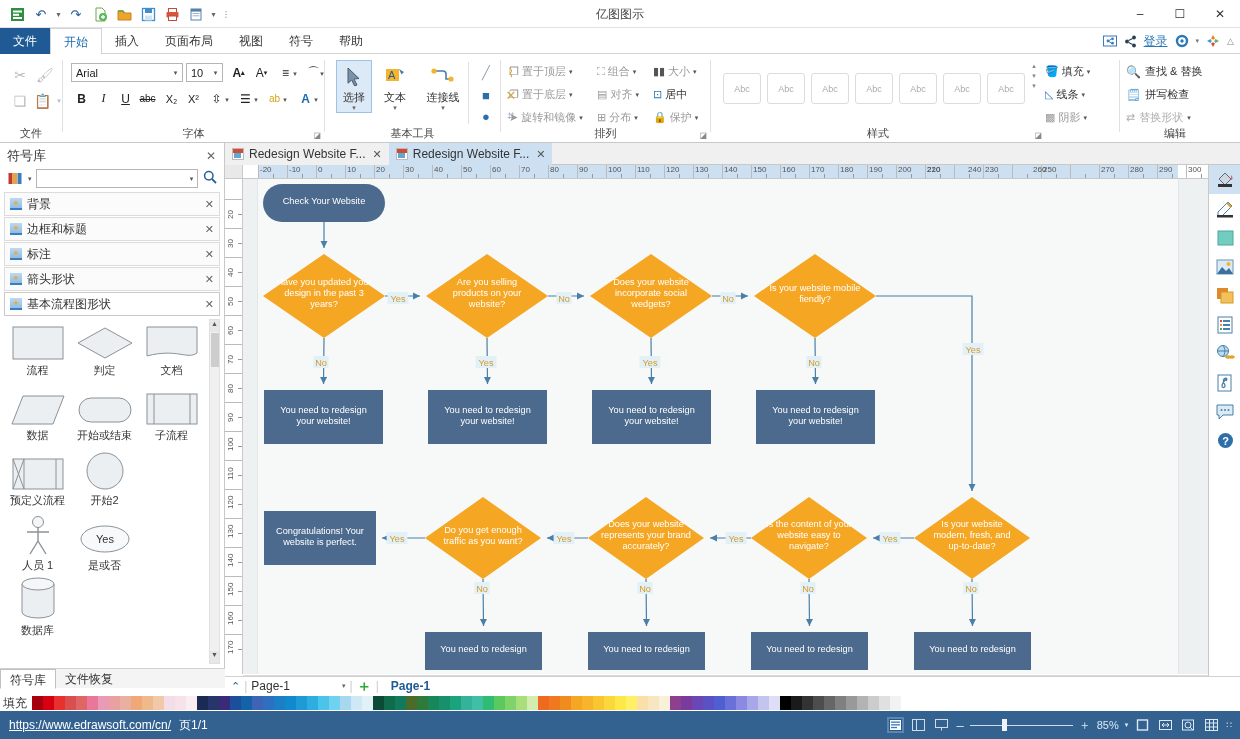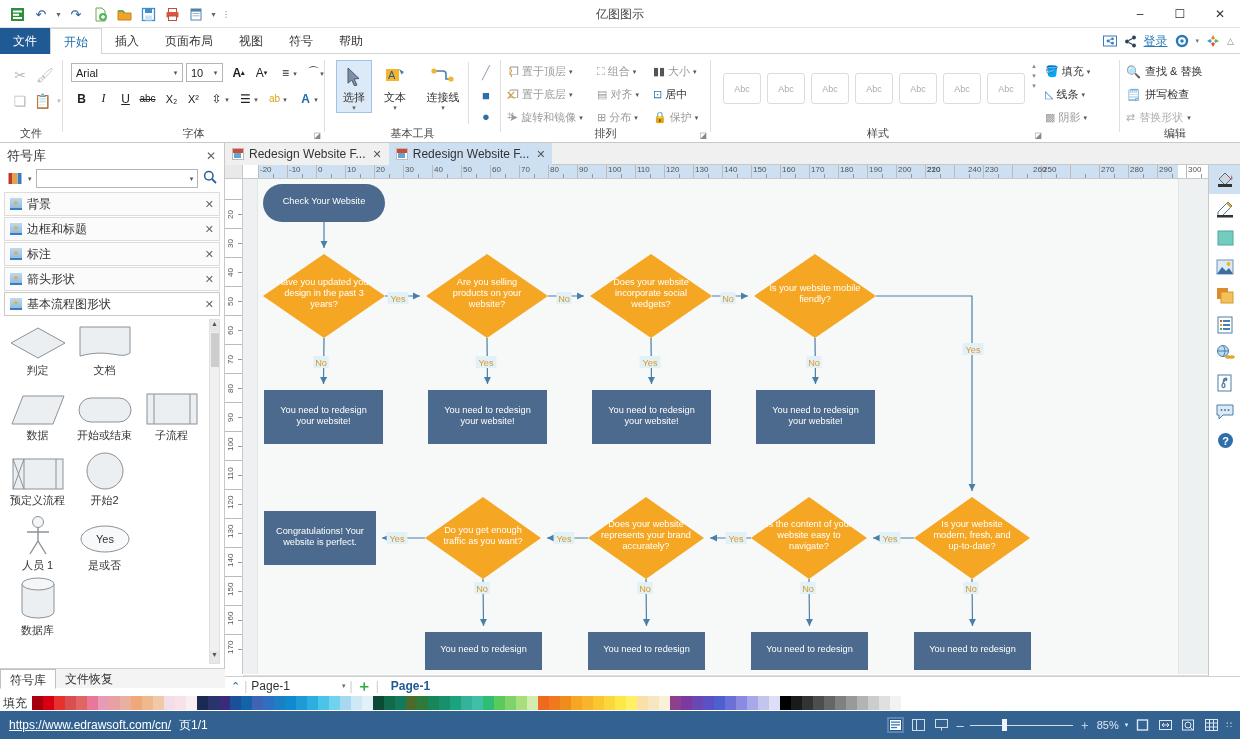--- a/index.html
+++ b/index.html
@@ -676,20 +676,28 @@
       <span class="lhs">
           <span class="bic">★</span>
           <span>基本流程图形状</span>
         </span>
       <span class="x">✕</span>
     </div>
 
     <div class="shapegrid">
 
       <div class="sgrow">
+        <div class="scell">
+          <div class="art">
+            <svg width="52" height="34">
+                <rect x="1" y="1" width="50" height="32" fill="#eceff1" stroke="#8a9299"></rect>
+              </svg>
+          </div>
+          <div class="nm">流程</div>
+        </div>
         <div class="scell">
           <div class="art">
             <svg width="58" height="34">
                 <polygon points="29,2 56,17 29,32 2,17" fill="#eceff1" stroke="#8a9299"></polygon>
               </svg>
           </div>
           <div class="nm">判定</div>
         </div>
         <div class="scell">
           <div class="art">

